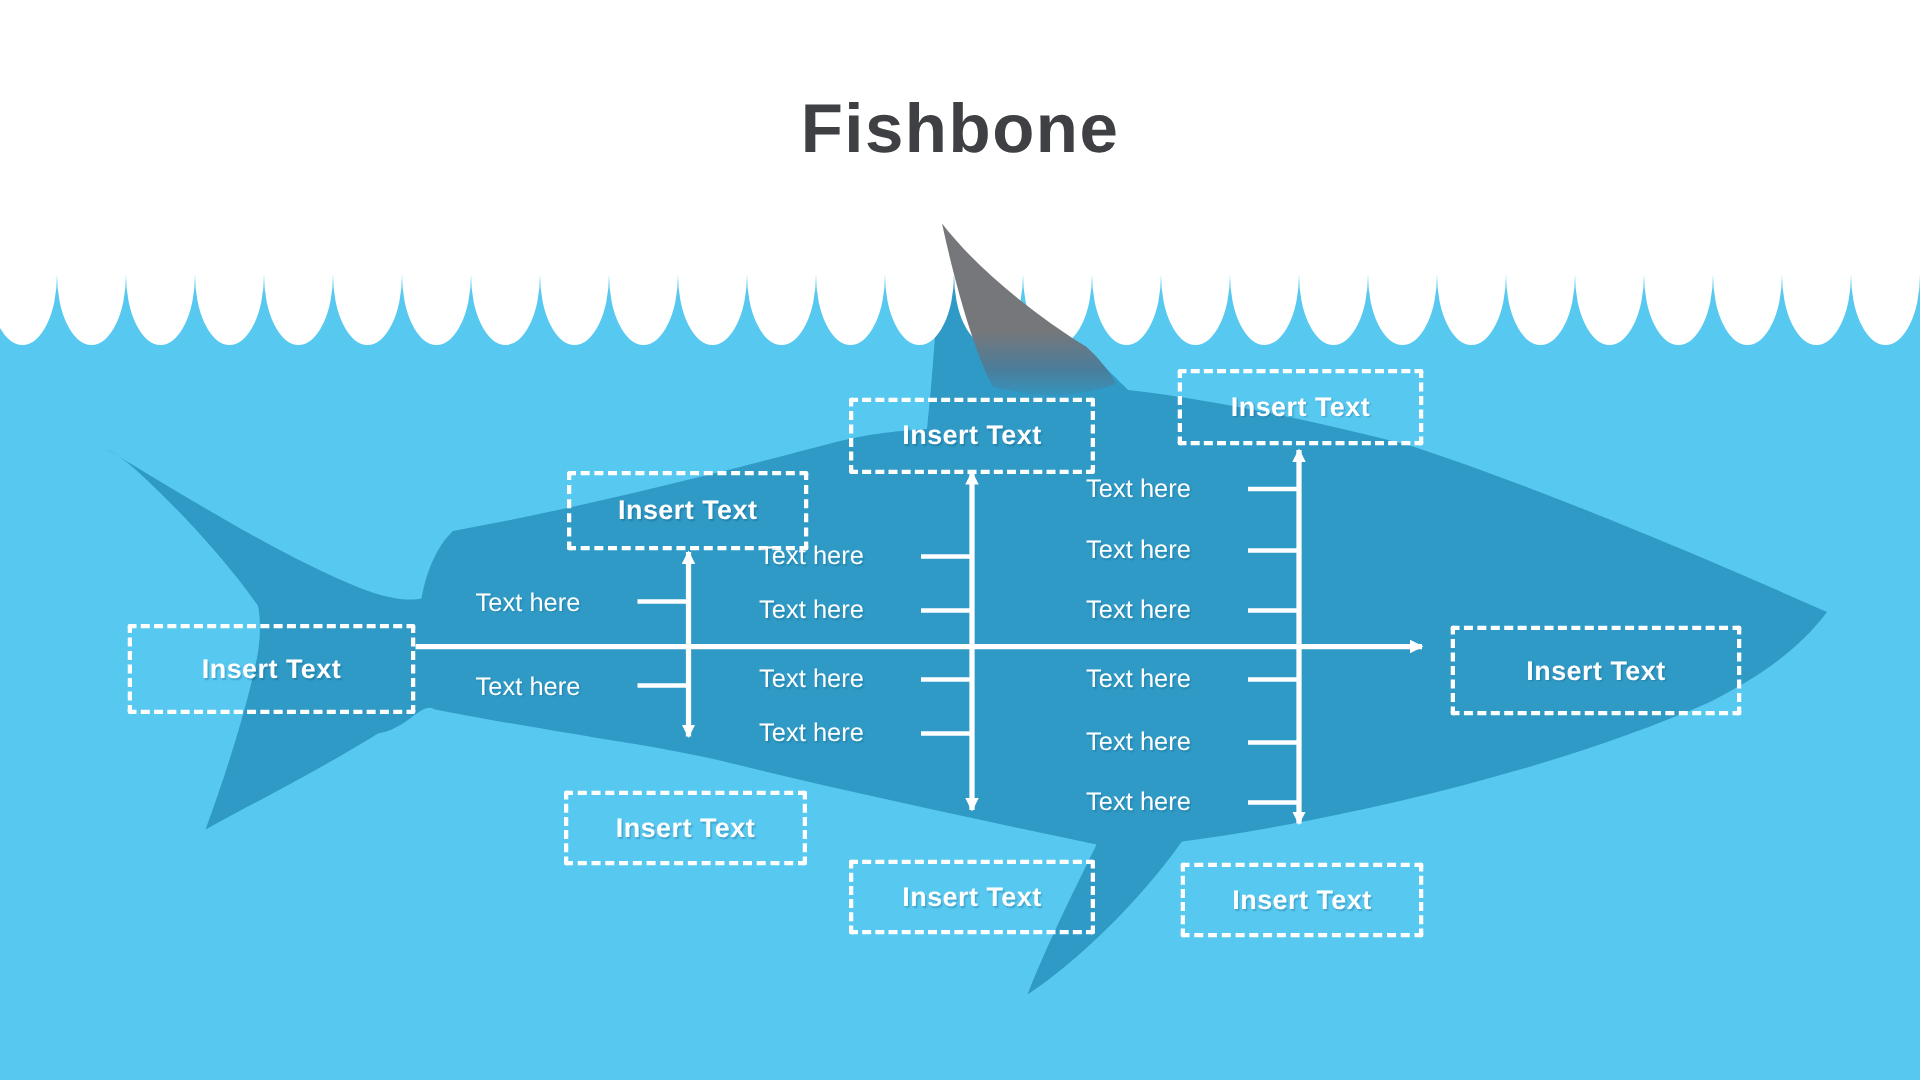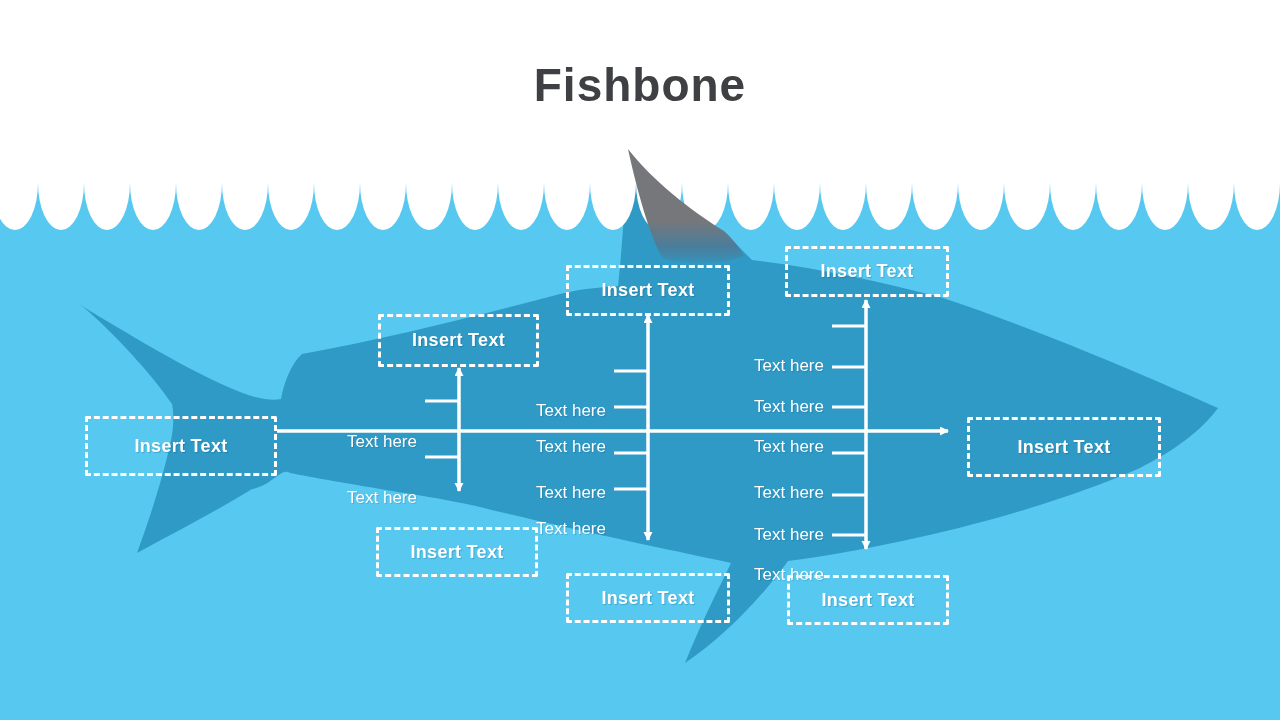--- a/index.html
+++ b/index.html
@@ -16,24 +16,23 @@
   .ibox{
     position:absolute;box-sizing:border-box;
     border:3px dashed #FFFFFF;border-radius:2px;
     display:flex;align-items:center;justify-content:center;
     color:#FFFFFF;font-weight:bold;font-size:18px;letter-spacing:.3px;
     text-shadow:1px 1px 1px rgba(0,60,90,.25);
     margin-top:15px;
   }
   .there{
     position:absolute;width:130px;height:22px;line-height:22px;
-    text-align:right;color:#FFFFFF;font-size:17px;
+    text-align:center;color:#FFFFFF;font-size:17px;
     text-shadow:1px 1px 1px rgba(0,60,90,.2);
     white-space:nowrap;
-    margin-top:40px;
   }
 </style>
 </head>
 <body>
 
 <div class="stage">
 
   <svg class="scene-svg" viewBox="0 0 1280 720">
     <defs>
       <linearGradient id="finGrad" x1="0" y1="149" x2="0" y2="268" gradientUnits="userSpaceOnUse">

